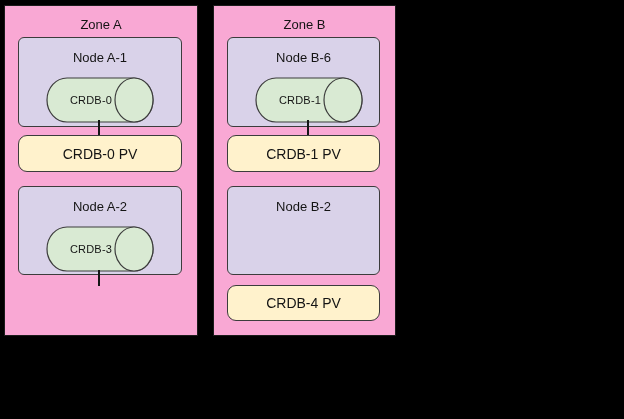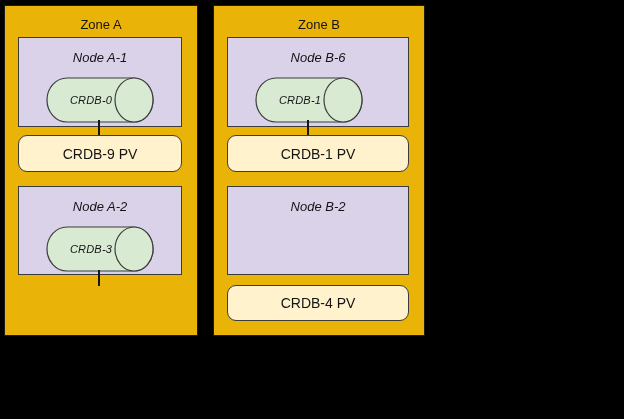--- a/index.html
+++ b/index.html
@@ -1,33 +1,33 @@
 <!DOCTYPE html>
 <html><head>
 <meta charset="utf-8">
 <style>
   html,body { margin:0; padding:0; background:#000; }
   .canvas {
     position:relative; width:624px; height:419px; background:#000000;
     font-family:"Liberation Sans", sans-serif; overflow:hidden;
   }
   .zone {
-    position:absolute; top:5px; height:331px; background:#eab308;
+    position:absolute; top:5px; height:331px; background:#f9a8d4;
     border:1.5px solid #1b1b1b; box-sizing:border-box;
   }
   .zone-a { left:4px;   width:194px; }
-  .zone-b { left:213px; width:212px; }
+  .zone-b { left:213px; width:183px; }
   .zone-c { left:423px; width:199px; }
   .zone-label {
     position:absolute; top:11px; left:0; right:0; text-align:center;
     font-size:13px; color:#141414;
   }
   .nodebox {
     position:absolute; left:13px; right:15px; background:#d9d2e9;
-    border:1.2px solid #3c3c3c; border-radius:0; box-sizing:border-box;font-style:italic;
+    border:1.2px solid #3c3c3c; border-radius:6px; box-sizing:border-box;
   }
   .node-r1 { top:31px;  height:90px; }
   .node-r2 { top:180px; height:89px;padding-left:40px; }
   .node-label {
     position:absolute; top:12px; left:0; right:0; text-align:center;
     font-size:13px; color:#141414;
   }
   .pvbox {
     position:absolute; left:13px; right:15px; background:#fff2cc;
     border:1.2px solid #3c3c3c; border-radius:9px; box-sizing:border-box;
@@ -60,21 +60,21 @@
       <div class="cyl">
         <svg viewBox="0 0 110 48">
           <path d="M 89 2 A 19 22 0 0 1 89 46 L 22 46 A 20 22 0 0 1 22 2 Z" fill="#d9ead3" stroke="#3c3c3c" stroke-width="1.2"></path>
           <ellipse cx="89" cy="24" rx="19" ry="22" fill="#d9ead3" stroke="#3c3c3c" stroke-width="1.2"></ellipse>
         </svg>
         <span class="cyl-label">CRDB-0</span>
       </div>
     </div>
     <div class="connector conn-r1"></div>
     <div class="pvbox pv-r1">
-      <span>CRDB-9 PV</span>
+      <span>CRDB-0 PV</span>
     </div>
 
     <div class="nodebox node-r2">
       <div class="node-label">Node A-2</div>
       <div class="cyl">
         <svg viewBox="0 0 110 48">
           <path d="M 89 2 A 19 22 0 0 1 89 46 L 22 46 A 20 22 0 0 1 22 2 Z" fill="#d9ead3" stroke="#3c3c3c" stroke-width="1.2"></path>
           <ellipse cx="89" cy="24" rx="19" ry="22" fill="#d9ead3" stroke="#3c3c3c" stroke-width="1.2"></ellipse>
         </svg>
         <span class="cyl-label">CRDB-3</span>

